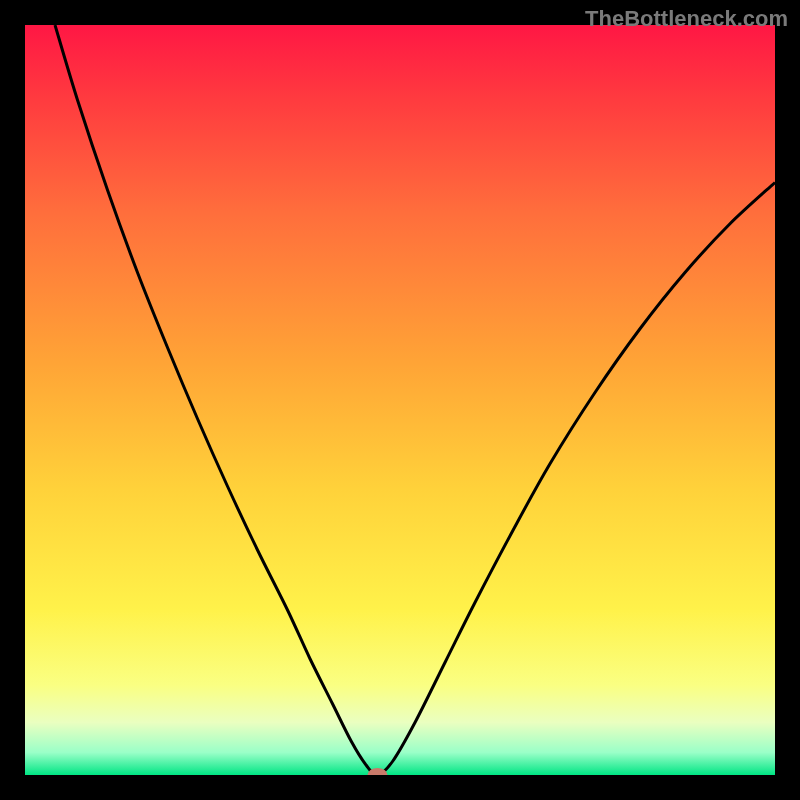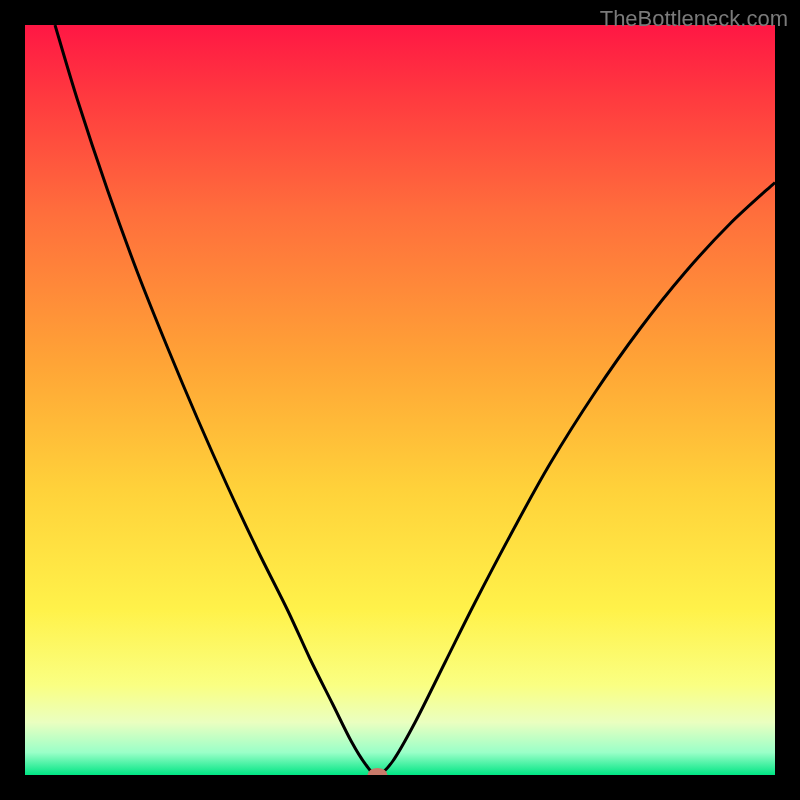--- a/index.html
+++ b/index.html
@@ -10,21 +10,21 @@
     background: #000;
     position: relative;
     font-family: Arial, sans-serif;
   }
   .watermark {
     position: absolute;
     top: 6px;
     right: 12px;
     color: #7a7a7a;
     font-size: 22px;
-    font-weight: 400;
+    font-weight: 700;
     z-index: 10;
   }
   .plot-area {
     position: absolute;
     left: 25px;
     top: 25px;
     width: 750px;
     height: 750px;
   }
   svg { display: block; }

